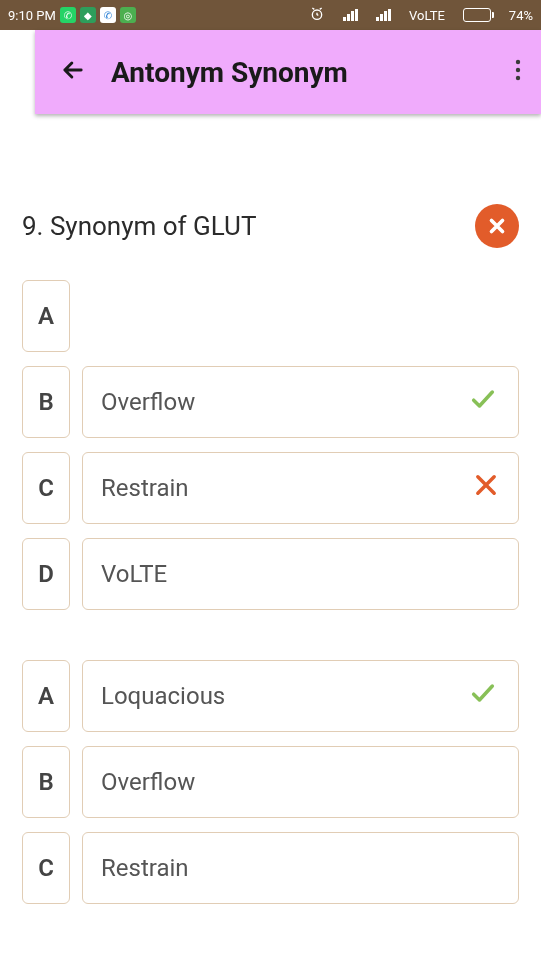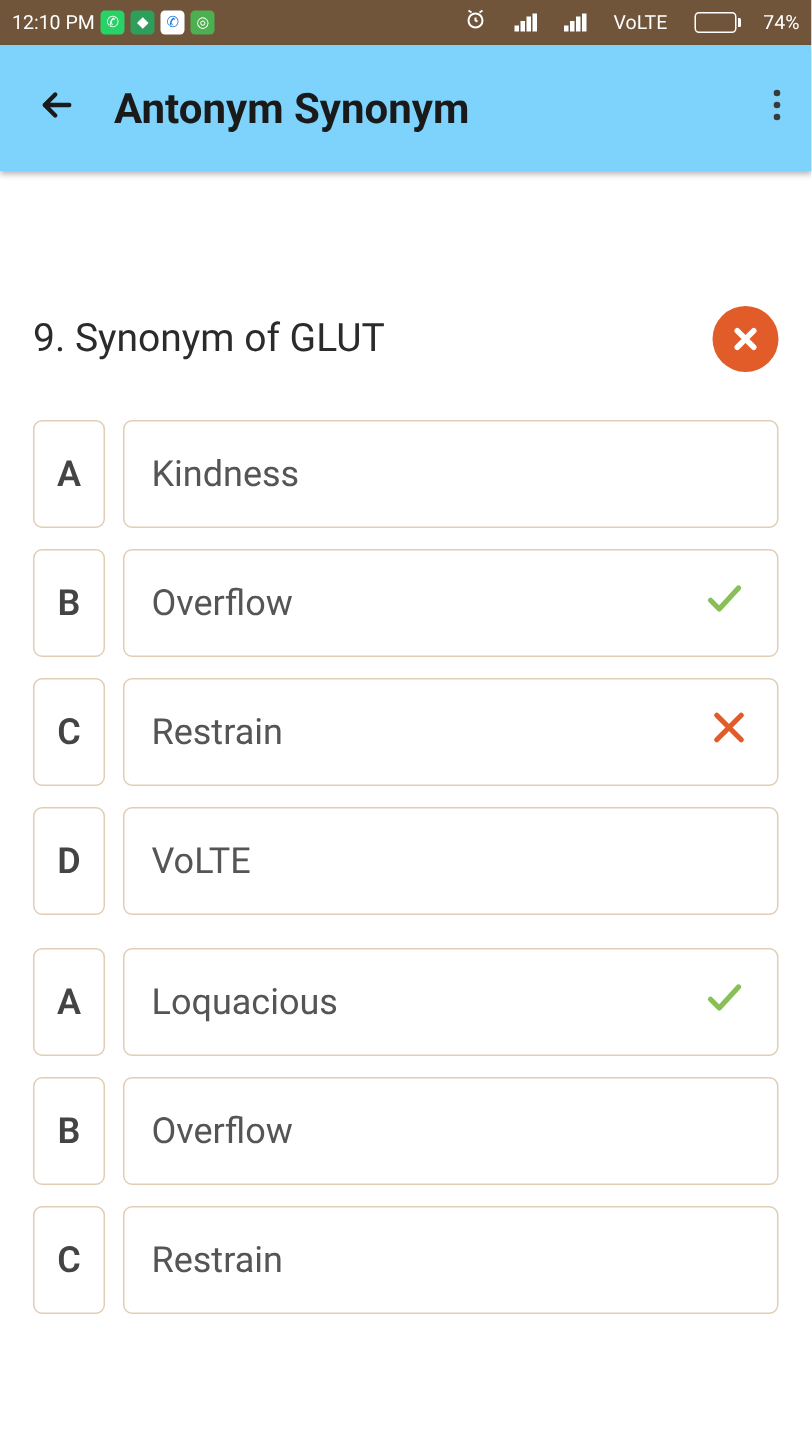--- a/index.html
+++ b/index.html
@@ -38,35 +38,36 @@
   .battery-fill { height: 100%; width: 31%; background: #fff; border-radius: 1px 0 0 1px; }
   .signal { display: inline-flex; align-items: flex-end; gap: 1px; height: 12px; }
   .signal span { width: 3px; background: #fff; }
   .signal span:nth-child(1){height:4px}
   .signal span:nth-child(2){height:7px}
   .signal span:nth-child(3){height:10px}
   .signal span:nth-child(4){height:12px}
 
   .app-bar {
     height: 84px;
-    background: #7dd3fc;
+    background: #f0abfc;
     display: flex;
     align-items: center;
     padding: 0 16px;
     box-shadow: 0 2px 4px rgba(0,0,0,0.3);
     position: relative;
+    margin-left: 35px;
   }
   .back-btn { color: #1a1a1a; padding: 8px; margin-right: 16px; cursor: pointer; }
   .app-title { font-size: 28px; font-weight: 700; color: #1a1a1a; }
   .overflow-btn { position: absolute; right: 12px; padding: 8px; cursor: pointer; }
   .overflow-btn circle { fill: #3a3a3a; }
 
   .content { padding: 0 22px; padding-top: 90px; }
 
-  .question-block { margin-bottom: 22px; }
+  .question-block { margin-bottom: 50px; }
   .question-head {
     display: flex; align-items: center; justify-content: space-between;
     margin-bottom: 32px;
   }
   .question-text { font-size: 26px; font-weight: 400; color: #2b2b2b; }
   .status-circle {
     width: 44px; height: 44px; border-radius: 50%;
     display: flex; align-items: center; justify-content: center;
     flex-shrink: 0;
   }
@@ -92,21 +93,21 @@
     cursor: pointer;
     justify-content: space-between;
   }
   .mark-icon { flex-shrink: 0; }
 </style>
 </head>
 <body>
 
 <div class="status-bar">
   <div class="status-left">
-    <span>12:10 PM</span>
+    <span>9:10 PM</span>
     <span class="app-icon" style="background:#25D366">✆</span>
     <span class="app-icon" style="background:#2e9e5b">◆</span>
     <span class="app-icon" style="background:#fff;color:#1976d2">✆</span>
     <span class="app-icon" style="background:#4caf50">◎</span>
   </div>
   <div class="status-right">
     <span>
       <svg width="16" height="16" viewBox="0 0 24 24" fill="none" stroke="#fff" stroke-width="2">
           <circle cx="12" cy="13" r="7"></circle>
           <path d="M12 10v3l2 1M5 3l3 2M19 3l-3 2"></path>
@@ -155,23 +156,20 @@
       </div>
       <div class="status-circle status-wrong">
         <svg width="22" height="22" viewBox="0 0 24 24" fill="none" stroke="#fff" stroke-width="4" stroke-linecap="round">
             <path d="M6 6l12 12M18 6L6 18"></path>
           </svg>
       </div>
     </div>
 
     <div class="option-row">
       <div class="letter-box">A</div>
-      <div class="answer-box">
-        <span>Kindness</span>
-      </div>
     </div>
     <div class="option-row">
       <div class="letter-box">B</div>
       <div class="answer-box">
         <span>Overflow</span>
         <span class="mark-icon">
           <svg width="34" height="28" viewBox="0 0 24 24" fill="none" stroke="#88c057" stroke-width="3" stroke-linecap="round" stroke-linejoin="round">
               <path d="M4 13l5 5L20 6"></path>
             </svg>
         </span>

